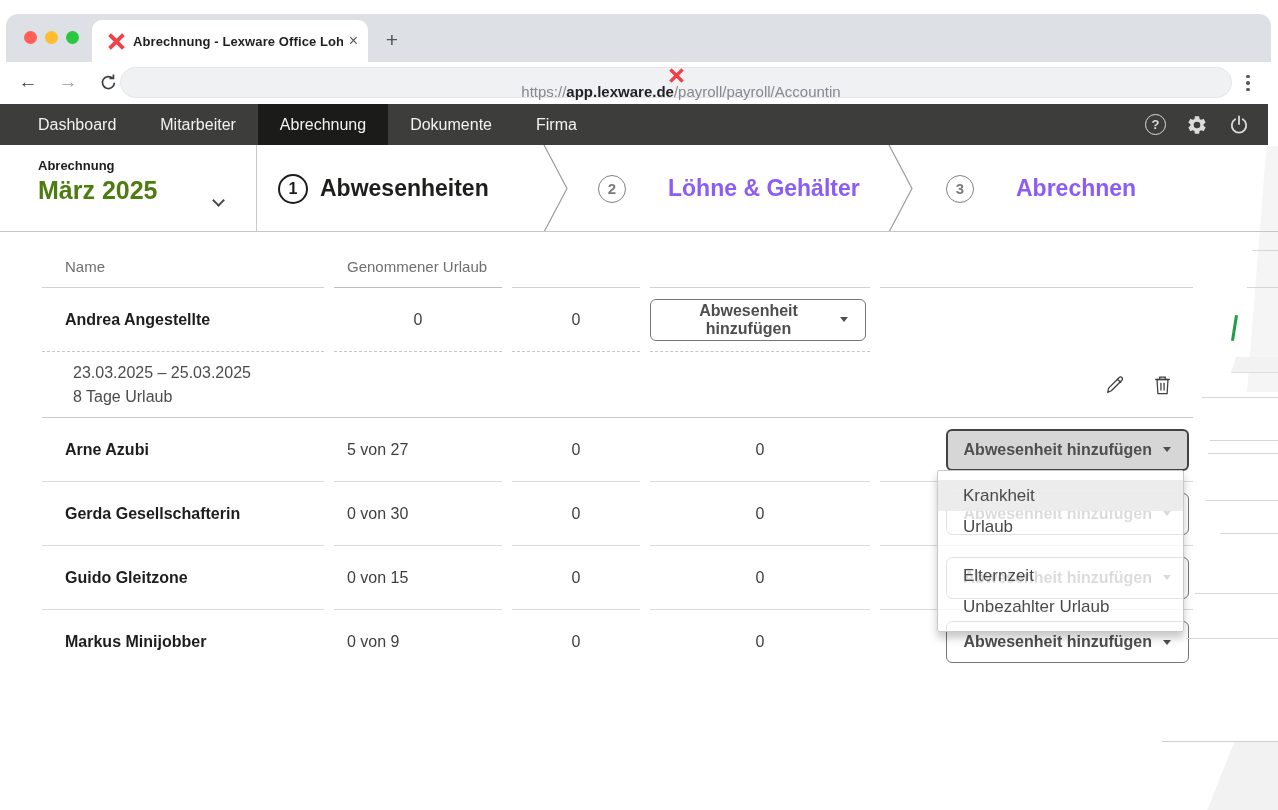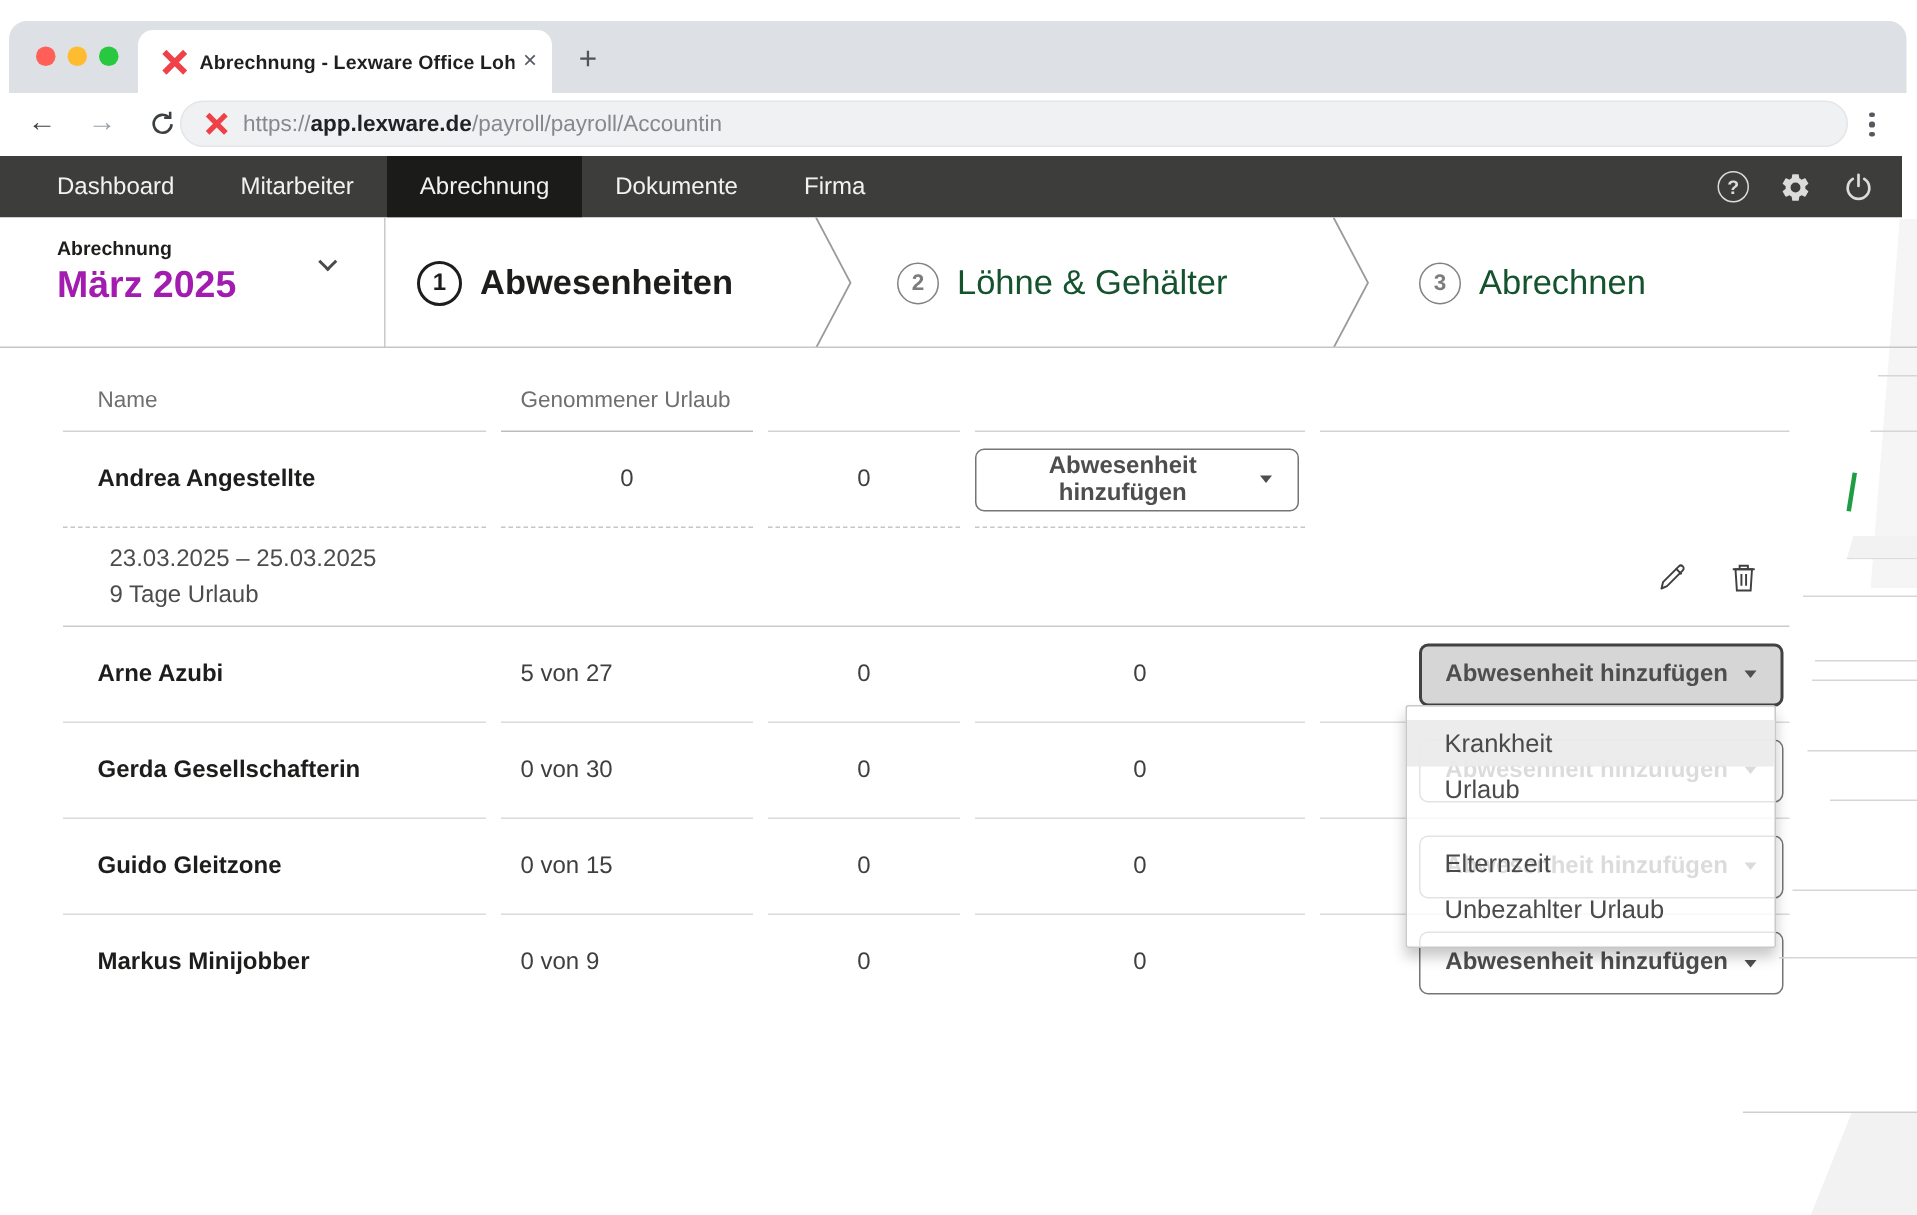--- a/index.html
+++ b/index.html
@@ -22,51 +22,51 @@
   .tab-title { font-size:13px; color:#1f1f1f; font-weight:700; white-space:nowrap; flex:1;
                overflow:hidden; letter-spacing:.1px; }
   .tab-close { font-size:16px; color:#555a60; margin-left:6px; cursor:default; }
   .newtab { position:absolute; left:372px; top:12px; width:28px; height:28px; display:flex;
             align-items:center; justify-content:center; font-size:21px; color:#51555a; }
   .toolbar { left:0; top:62px; width:1271px; height:42px; background:#ffffff; }
   .navbtns { position:absolute; left:16px; top:6px; display:flex; gap:16px; align-items:center; }
   .navbtn { font-size:19px; width:24px; height:28px; display:flex; align-items:center; justify-content:center; }
   .back { color:#3c4043; } .fwd { color:#9aa0a6; }
   .urlpill { position:absolute; left:120px; top:5px; width:1112px; height:31px; background:#f0f1f3;
-             border:1px solid #e3e5e8; border-radius:16px; display:flex; align-items:center; padding:0 16px; }
+             border:1px solid #e3e5e8; border-radius:16px; display:flex; align-items:center; padding:0 16px;flex-direction:column; }
   .urltext { font-size:15px; color:#85898e; margin-left:10px; white-space:nowrap; }
   .urltext b { color:#1f2124; font-weight:700; }
   .kebab { position:absolute; right:14px; top:8px; width:18px; height:26px; display:flex;
            flex-direction:column; align-items:center; justify-content:center; gap:3px; }
   .kebab i { width:3.5px; height:3.5px; background:#55585c; border-radius:50%; display:block; }
 
   
   .navbar { left:0; top:104px; width:1268px; height:41px; background:#3d3d3c; display:flex;
             align-items:stretch; padding-left:16px; color:#fff; }
   .nav-item { display:flex; align-items:center; padding:0 22px; font-size:16px; color:#f2f2f2; }
   .nav-item.active { background:#1b1b1a; }
   .nav-icons { position:absolute; right:18px; top:0; height:41px; display:flex; align-items:center; gap:20px; }
   .help-circ { width:21px; height:21px; border:1.6px solid #dcdcdc; border-radius:50%; color:#dcdcdc;
                font-size:13px; font-weight:700; display:flex; align-items:center; justify-content:center; }
 
   
   .band { left:0; top:145px; width:1269px; height:87px; background:#ffffff; }
   .band-divider { position:absolute; left:256px; top:0; width:1px; height:87px; background:#c9c9c9; }
   .band-border { left:0; top:231px; width:1278px; height:1px; background:#c6c6c6; z-index:3; }
   .period-label { position:absolute; left:38px; top:13px; font-size:13px; font-weight:700; color:#1d1d1b; }
-  .period-value { position:absolute; left:38px; top:31px; font-size:25px; font-weight:700; color:#a21caf;
-                  display:flex; align-items:flex-start;gap:44px; }
+  .period-value { position:absolute; left:38px; top:31px; font-size:25px; font-weight:700; color:#4d7c0f;
+                  display:flex; align-items:flex-end;gap:44px; }
   .chev-down { width:9px; height:9px; border-right:2px solid #4a4a4a; border-bottom:2px solid #4a4a4a;
                transform:rotate(45deg); margin-left:12px; margin-top:-6px; display:inline-block; }
   .step { position:absolute; top:0; height:87px; display:flex; align-items:center; gap:12px; }
   .step-circle { border-radius:50%; display:flex; align-items:center; justify-content:center; font-weight:600; }
   .step.active .step-circle { width:30px; height:30px; border:2px solid #1d1d1b; color:#1d1d1b; font-size:16px; }
   .step.active .step-label { font-size:23px; font-weight:700; color:#1d1d1b; }
   .step.idle .step-circle { width:28px; height:28px; border:1.5px solid #828282; color:#7c7c7c; font-size:15px; }
-  .step.idle .step-label { font-size:23px; font-weight:400; color:#14532d; }
+  .step.idle .step-label { font-size:23px; font-weight:700; color:#8b5cf6;margin-left:30px; }
   .step-sep { position:absolute; top:0; }
 
   
   .table { left:42px; top:240px; width:1151px; }
   .trow { display:grid; grid-template-columns:282px 168px 128px 220px 1fr; column-gap:10px; }
   .trow > div { display:flex; align-items:center; }
   .thead { height:48px; }
   .thead > div { align-items:flex-end; padding-bottom:12px; border-bottom:1px solid #d2d2d2;
                  font-size:15px; color:#6f6f6f; }
   .thead > .c-urlaub { border-bottom-color:#bdbdbd; }
@@ -222,21 +222,21 @@
     <div class="c-action">
         <button class="add-btn">
           <span>Abwesenheit hinzufügen</span>
           <span class="caret"></span>
         </button>
       </div>
   </div>
 
   <div class="detail-row">
     <div class="detail-line">23.03.2025 – 25.03.2025</div>
-    <div class="detail-line">9 Tage Urlaub</div>
+    <div class="detail-line">8 Tage Urlaub</div>
     <div class="detail-icons">
       <span>
         <svg width="22" height="22" viewBox="0 0 24 24" fill="none" stroke="#3f3f3f" stroke-width="1.4" stroke-linejoin="round">
           <path d="M14.4 5.4l4.2 4.2"></path>
             <path d="M4 20l1.1-4.6L16.6 3.9a2.05 2.05 0 0 1 2.9 2.9L8 18.3 4 20z"></path>
         </svg>
       </span>
       <span>
         <svg width="21" height="22" viewBox="0 0 22 24" fill="none" stroke="#3f3f3f" stroke-width="1.4">
           <path d="M3 6h16"></path>

